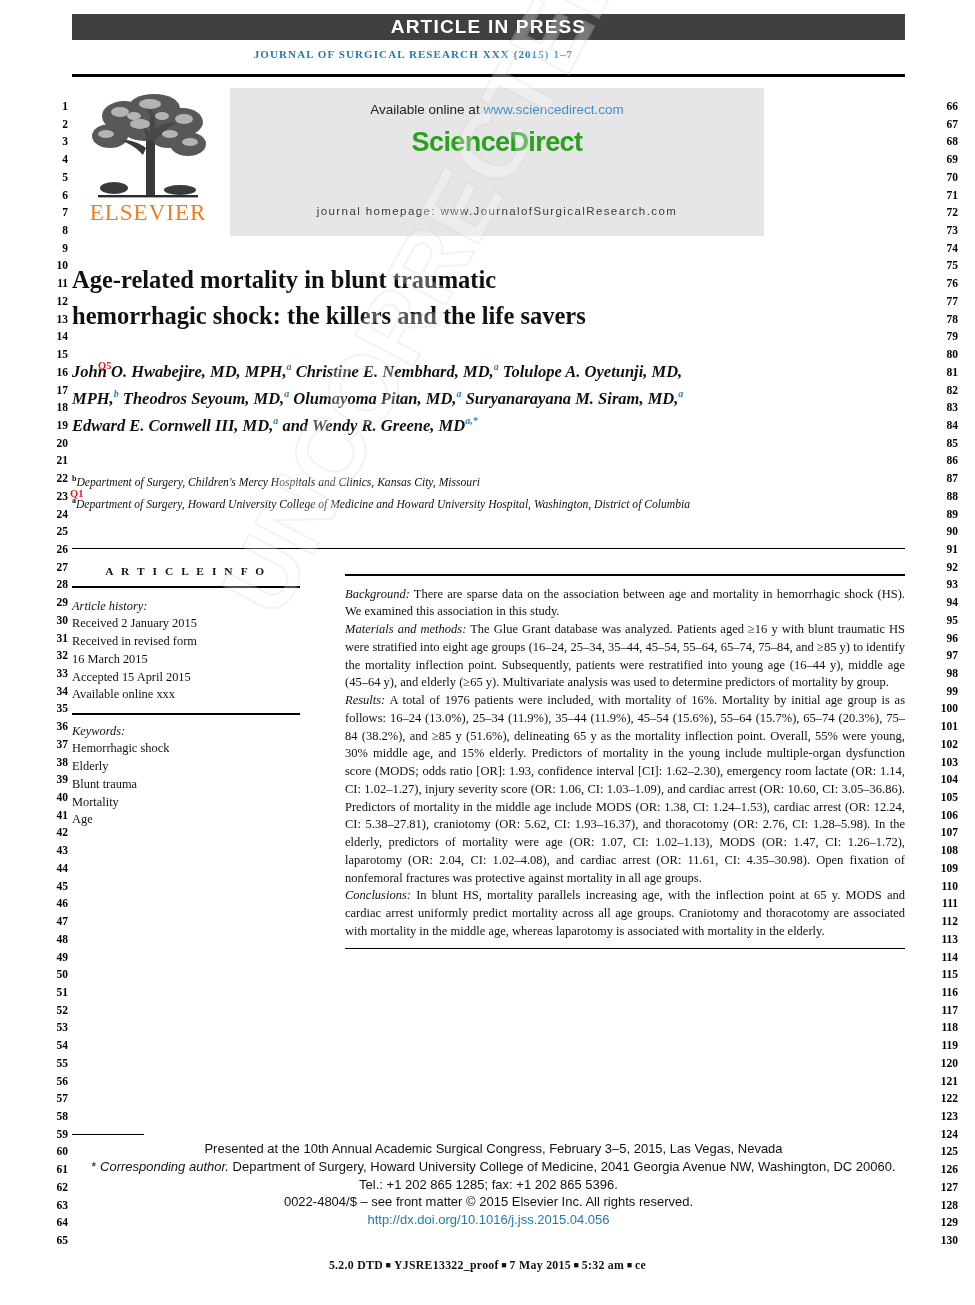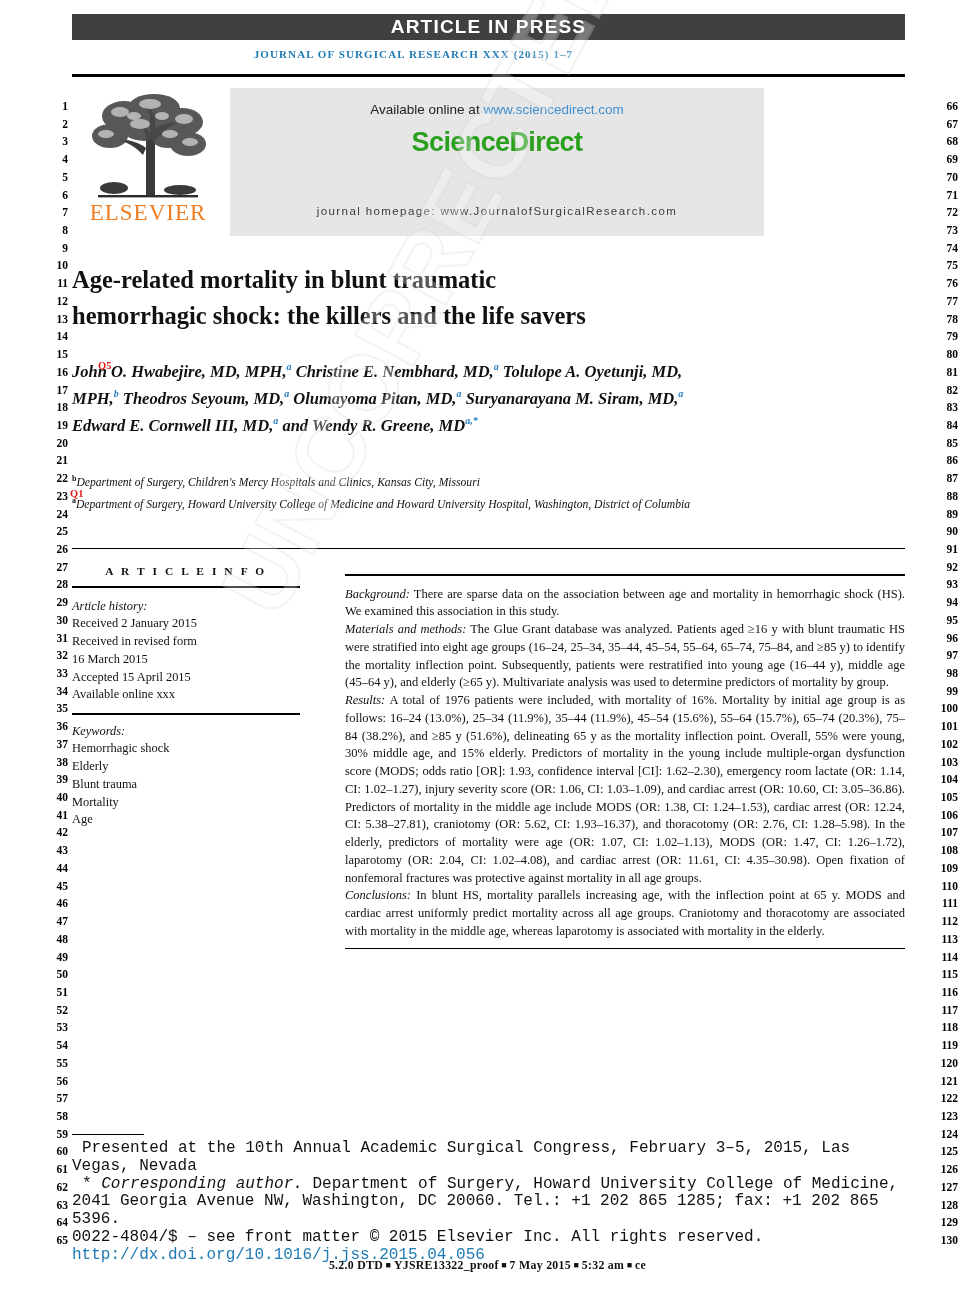--- a/index.html
+++ b/index.html
@@ -322,24 +322,25 @@
     top: 1134px;
     width: 72px;
     height: 1px;
     background: #000;
   }
   .footnotes {
     position: absolute;
     left: 72px;
     top: 1140px;
     width: 833px;
-    font-family: Liberation Mono, monospace;
-    font-size: 16px;
+    font-family: Liberation Sans, sans-serif;
+    font-size: 13px;
     line-height: 17.75px;
     color: #111;
+    text-align: center;
   }
   .footnotes .ind { text-indent: 10px; }
   .footnotes .ind2 { text-indent: 22px; }
   .footnotes a { color: #1f7ab4; text-decoration: none; }
   .footnotes .corr { font-style: italic; }
 
   .dtd-line {
     position: absolute;
     left: 0;
     top: 1258px;

